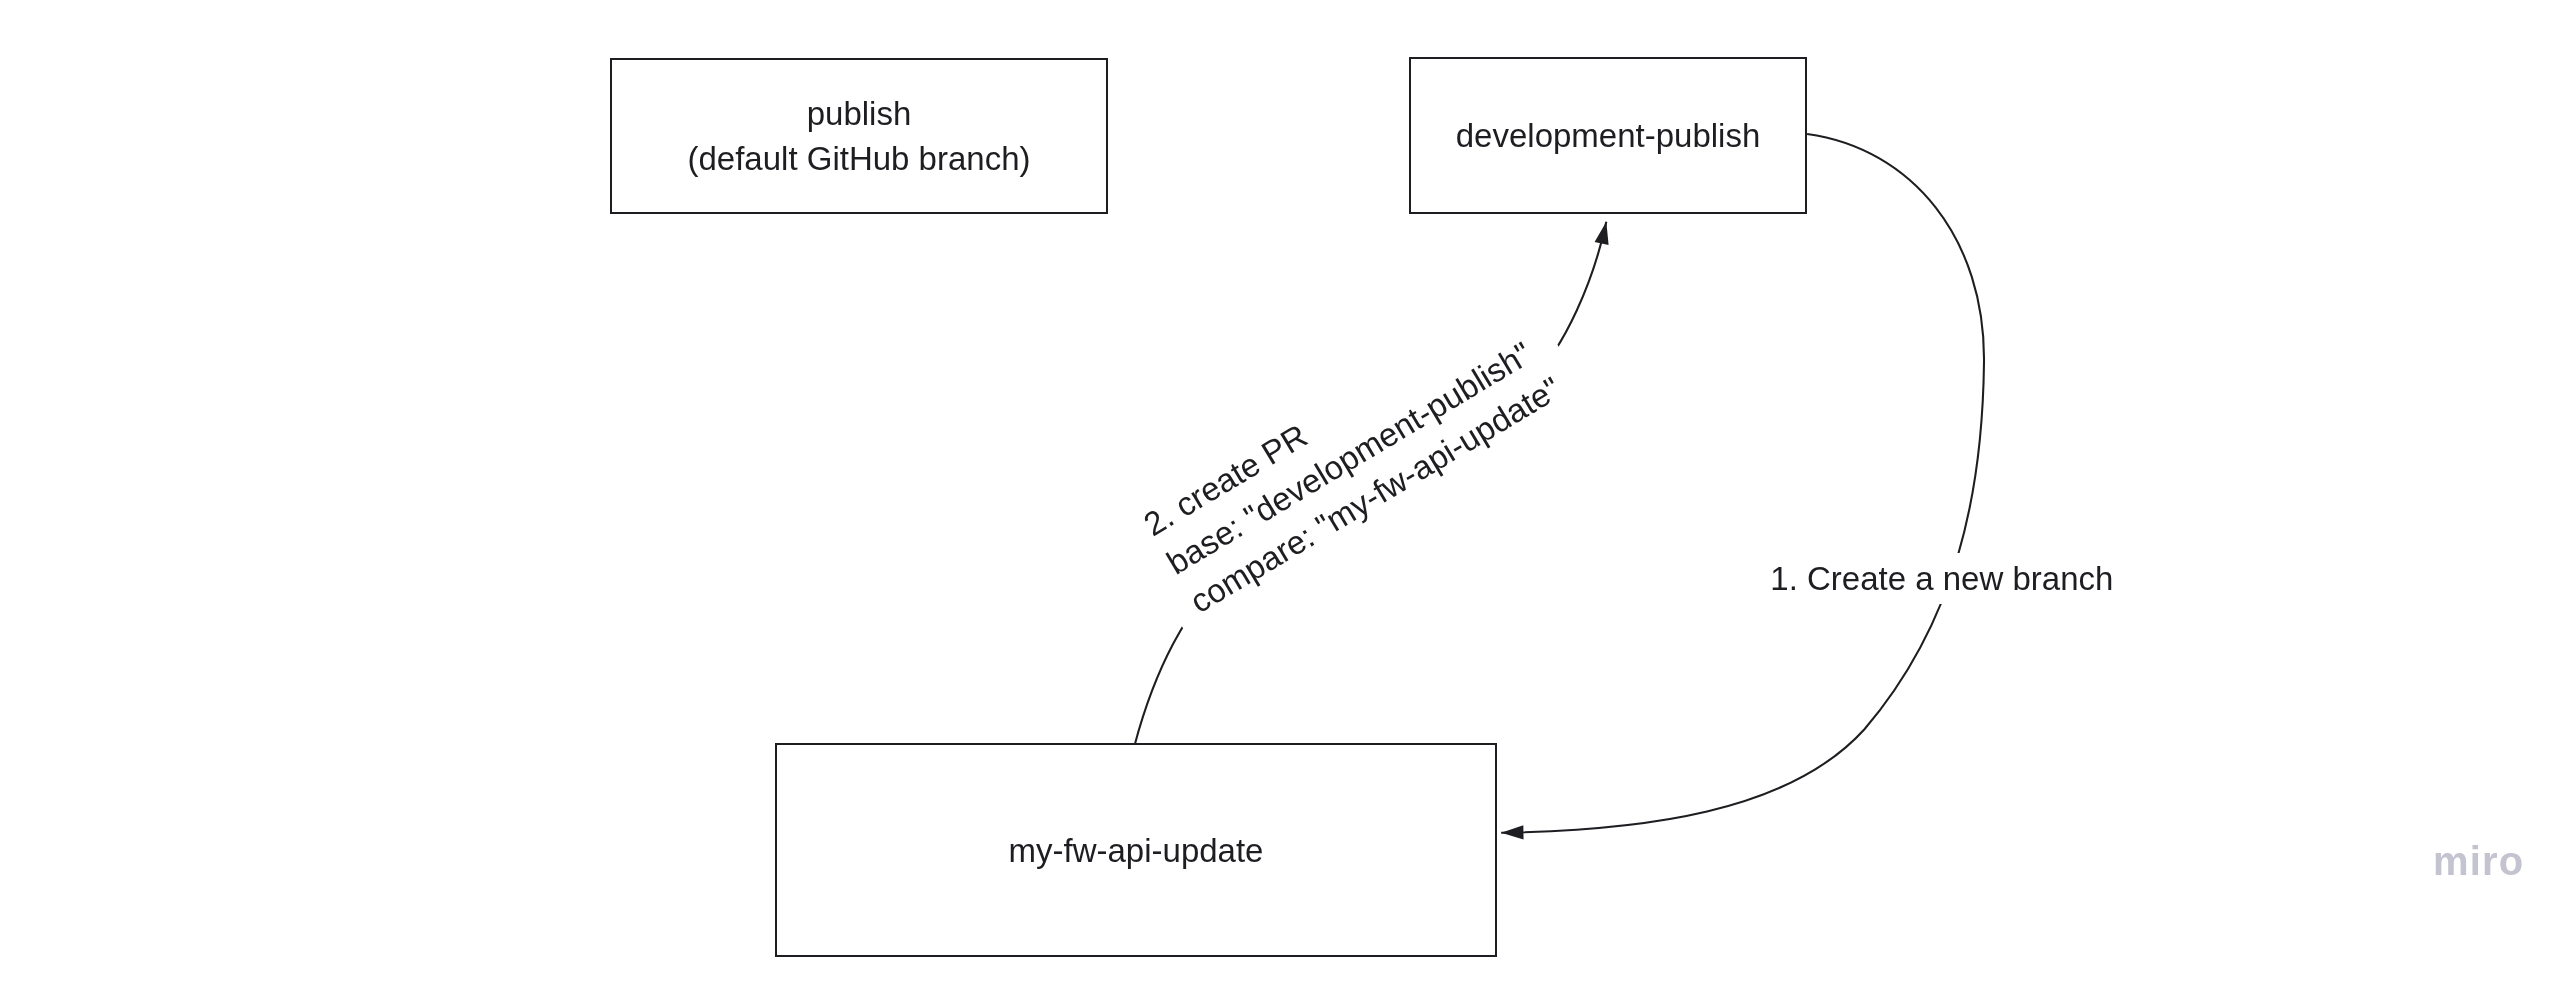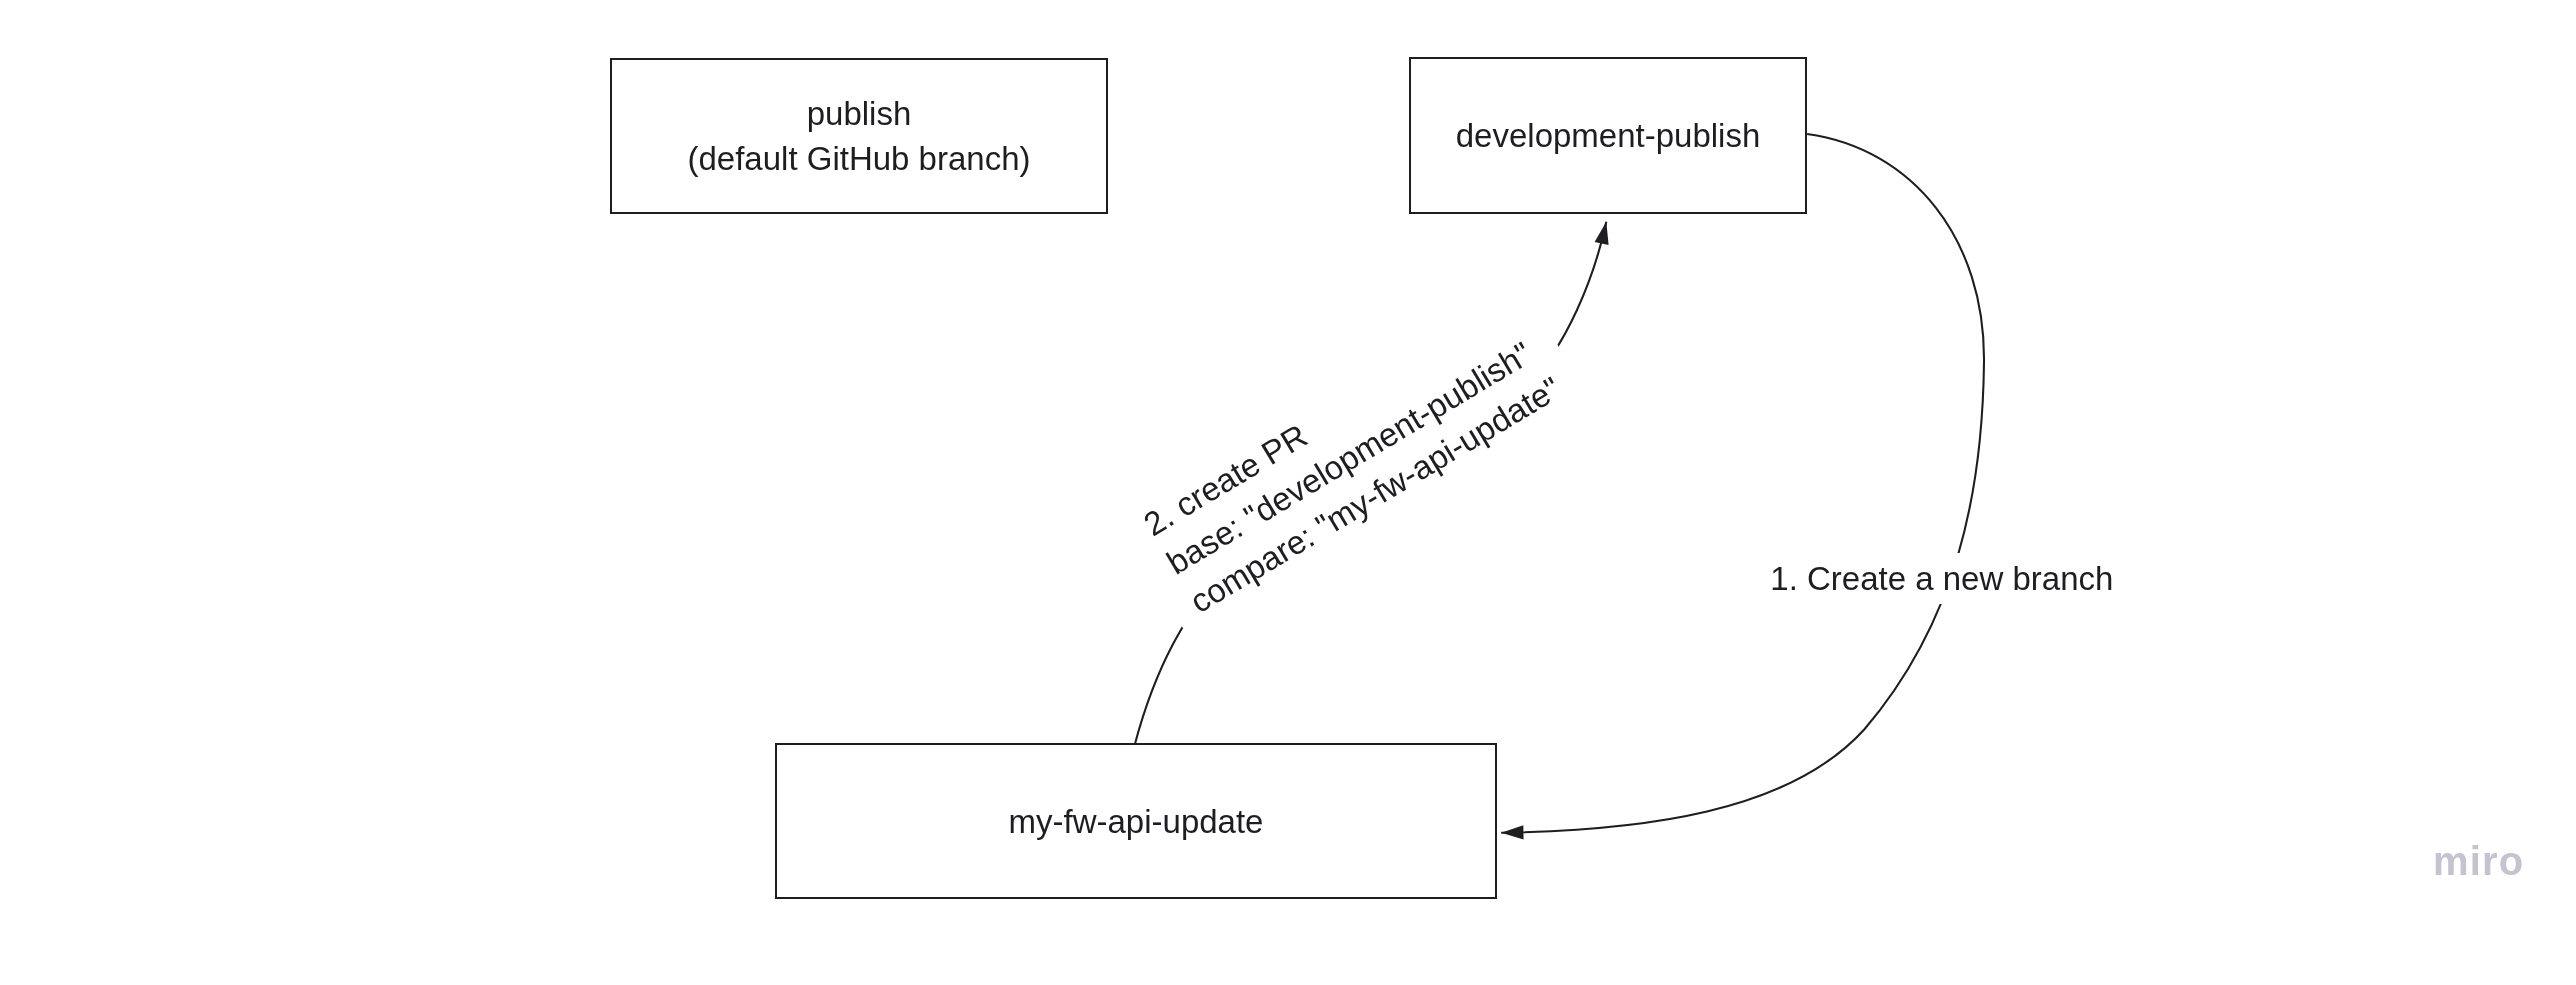--- a/index.html
+++ b/index.html
@@ -40,21 +40,21 @@
     display: flex;
     align-items: center;
     justify-content: center;
     text-align: center;
     font-size: 33px;
     line-height: 45px;
     white-space: pre-line;
   }
   .node-publish { left: 610px; top: 58px;  width: 498px; height: 156px; }
   .node-dev     { left: 1409px; top: 57px; width: 398px; height: 157px; text-align: center; }
-  .node-myfw    { left: 775px; top: 743px; width: 722px; height: 156px; }
+  .node-myfw    { left: 775px; top: 743px; width: 722px; height: 214px; }
   .conn-label {
     position: absolute;
     background: var(--canvas-bg);
     font-size: 33px;
     line-height: 45px;
     white-space: pre-line;
     text-align: left;
   }
   .conn-label-create-branch {
     left: 1756px; top: 553px;

